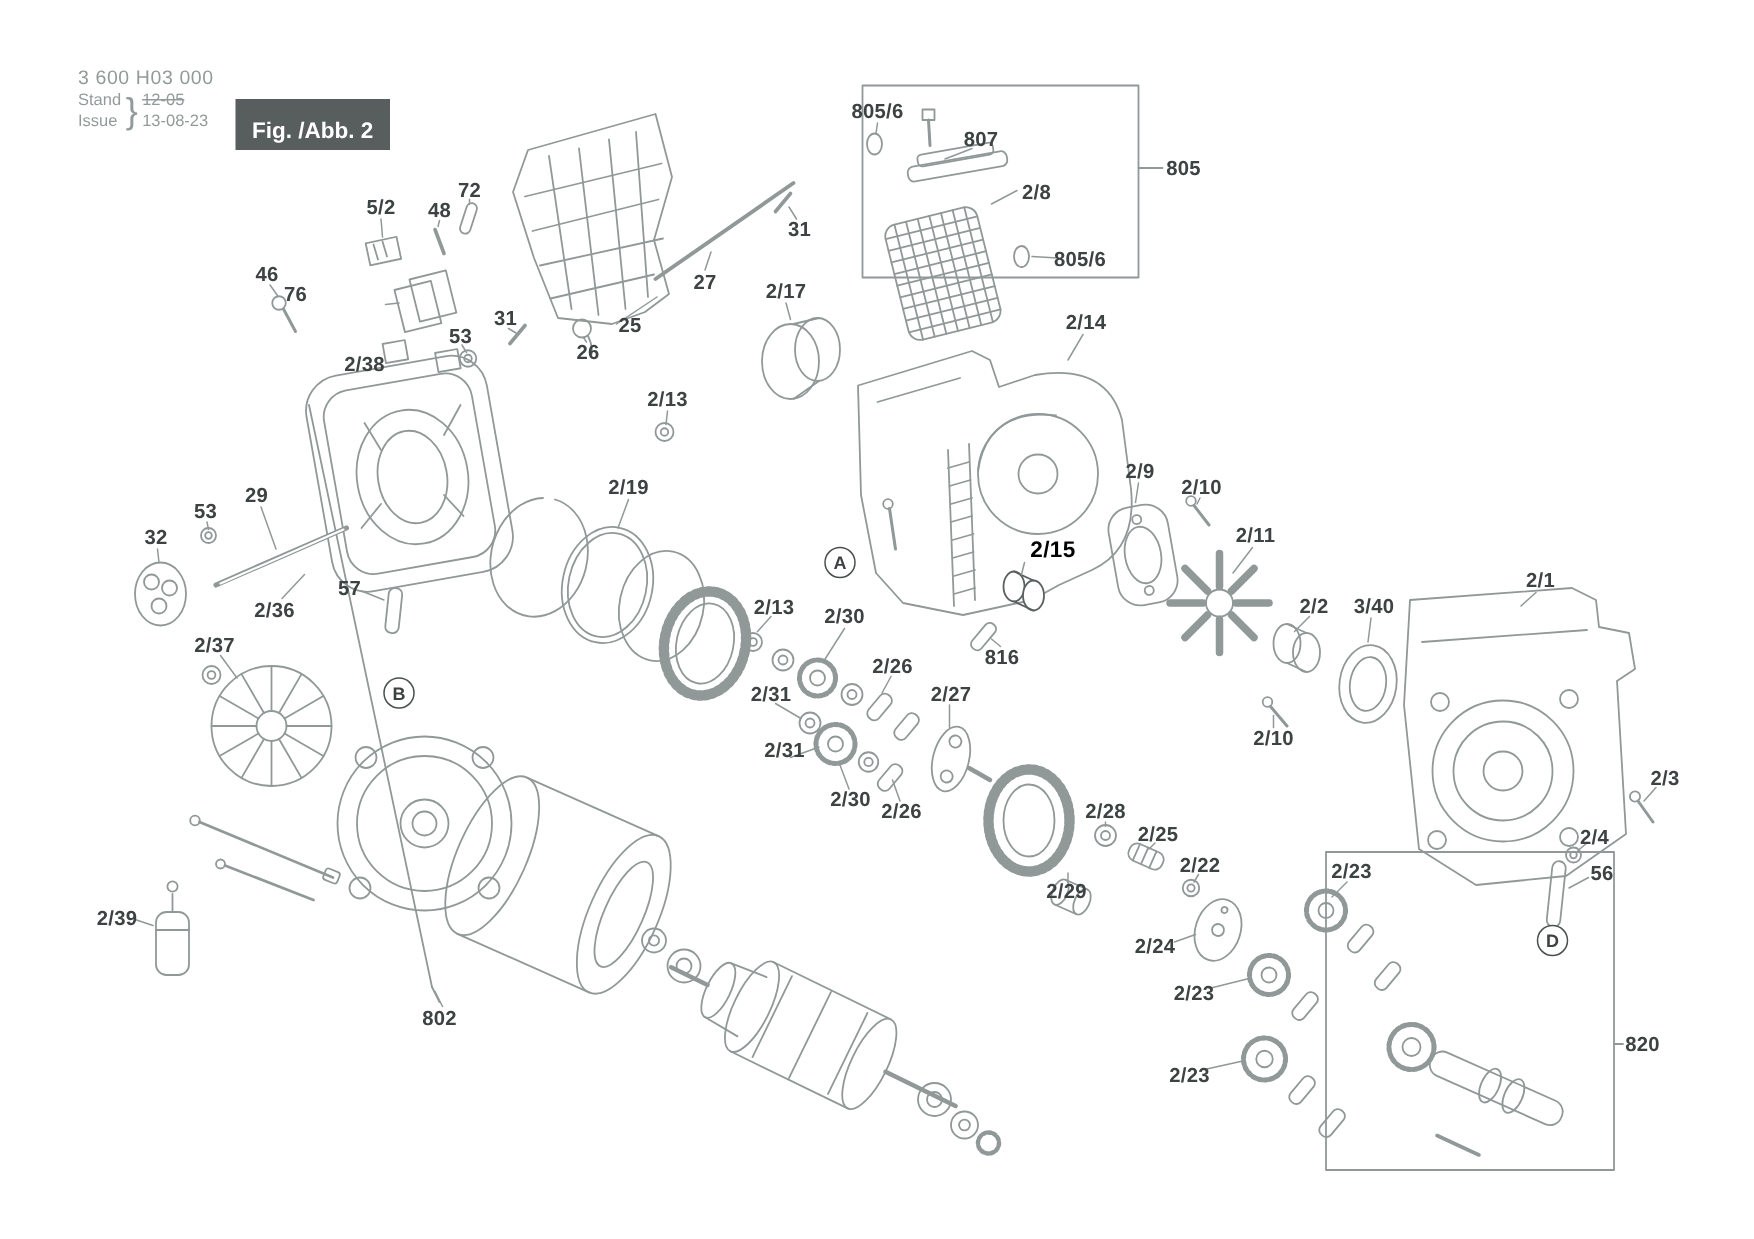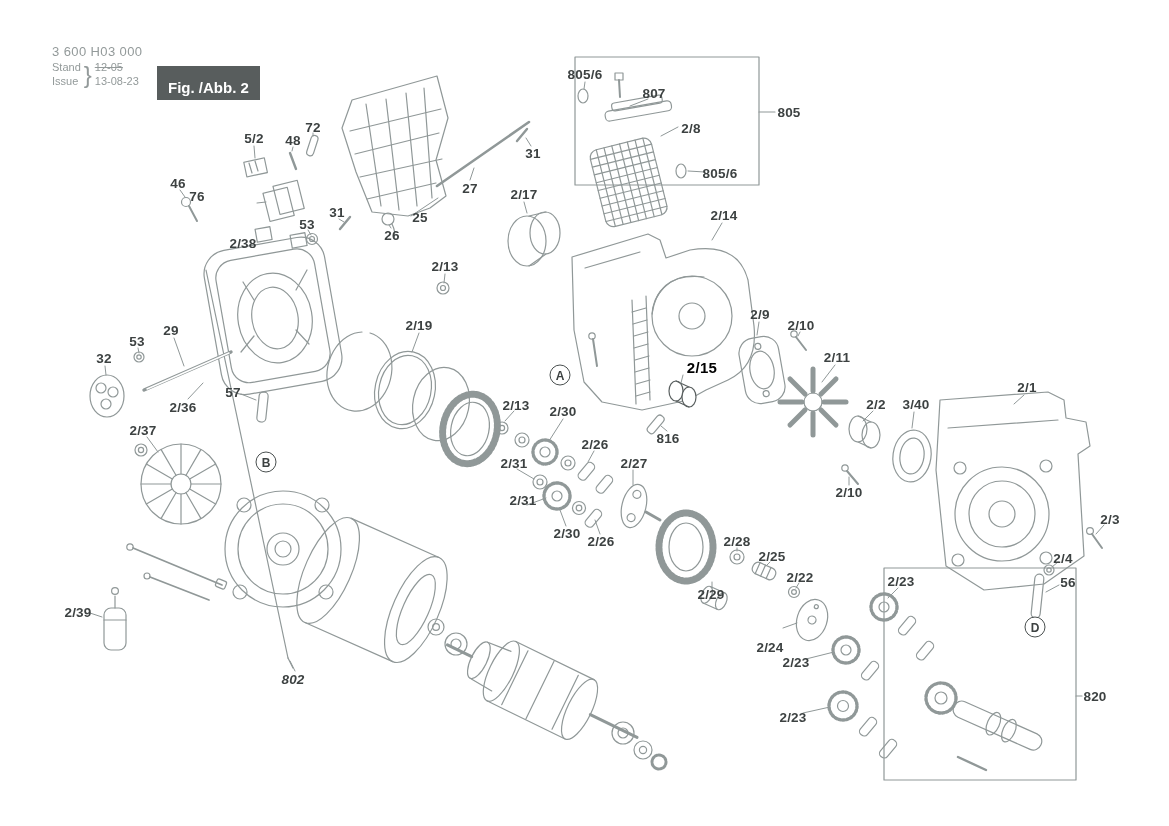--- a/index.html
+++ b/index.html
@@ -529,25 +529,25 @@
       <div class="part-label" style="left: 567px; top: 533px;">2/30</div>
       <div class="part-label" style="left: 601px; top: 541px;">2/26</div>
       <div class="part-label" style="left: 849px; top: 492px;">2/10</div>
       <div class="part-label" style="left: 1110px; top: 519px;">2/3</div>
       <div class="part-label" style="left: 1063px; top: 558px;">2/4</div>
       <div class="part-label" style="left: 1068px; top: 582px;">56</div>
       <div class="part-label" style="left: 737px; top: 541px;">2/28</div>
       <div class="part-label" style="left: 772px; top: 556px;">2/25</div>
       <div class="part-label" style="left: 711px; top: 563px; margin-top: 31px;">2/29</div>
       <div class="part-label" style="left: 800px; top: 577px;">2/22</div>
-      <div class="part-label" style="left: 770px; top: 631px; margin-top: 16px;">2/24</div>
+      <div class="part-label" style="left: 770px; top: 631px;">2/24</div>
       <div class="part-label" style="left: 901px; top: 581px;">2/23</div>
       <div class="part-label" style="left: 796px; top: 662px;">2/23</div>
       <div class="part-label" style="left: 793px; top: 717px;">2/23</div>
       <div class="part-label" style="left: 1095px; top: 696px;">820</div>
       <div class="part-label" style="left: 78px; top: 612px;">2/39</div>
-      <div class="part-label" style="left: 293px; top: 679px; font-style: italic;">802</div>
+      <div class="part-label" style="left: 293px; top: 679px;">802</div>
       <div class="callout" style="left: 560px; top: 375px;">A</div>
       <div class="callout" style="left: 266px; top: 462px;">B</div>
       <div class="callout" style="left: 1035px; top: 627px;">D</div>
     </div>
 
 </div>
 
 </body></html>

